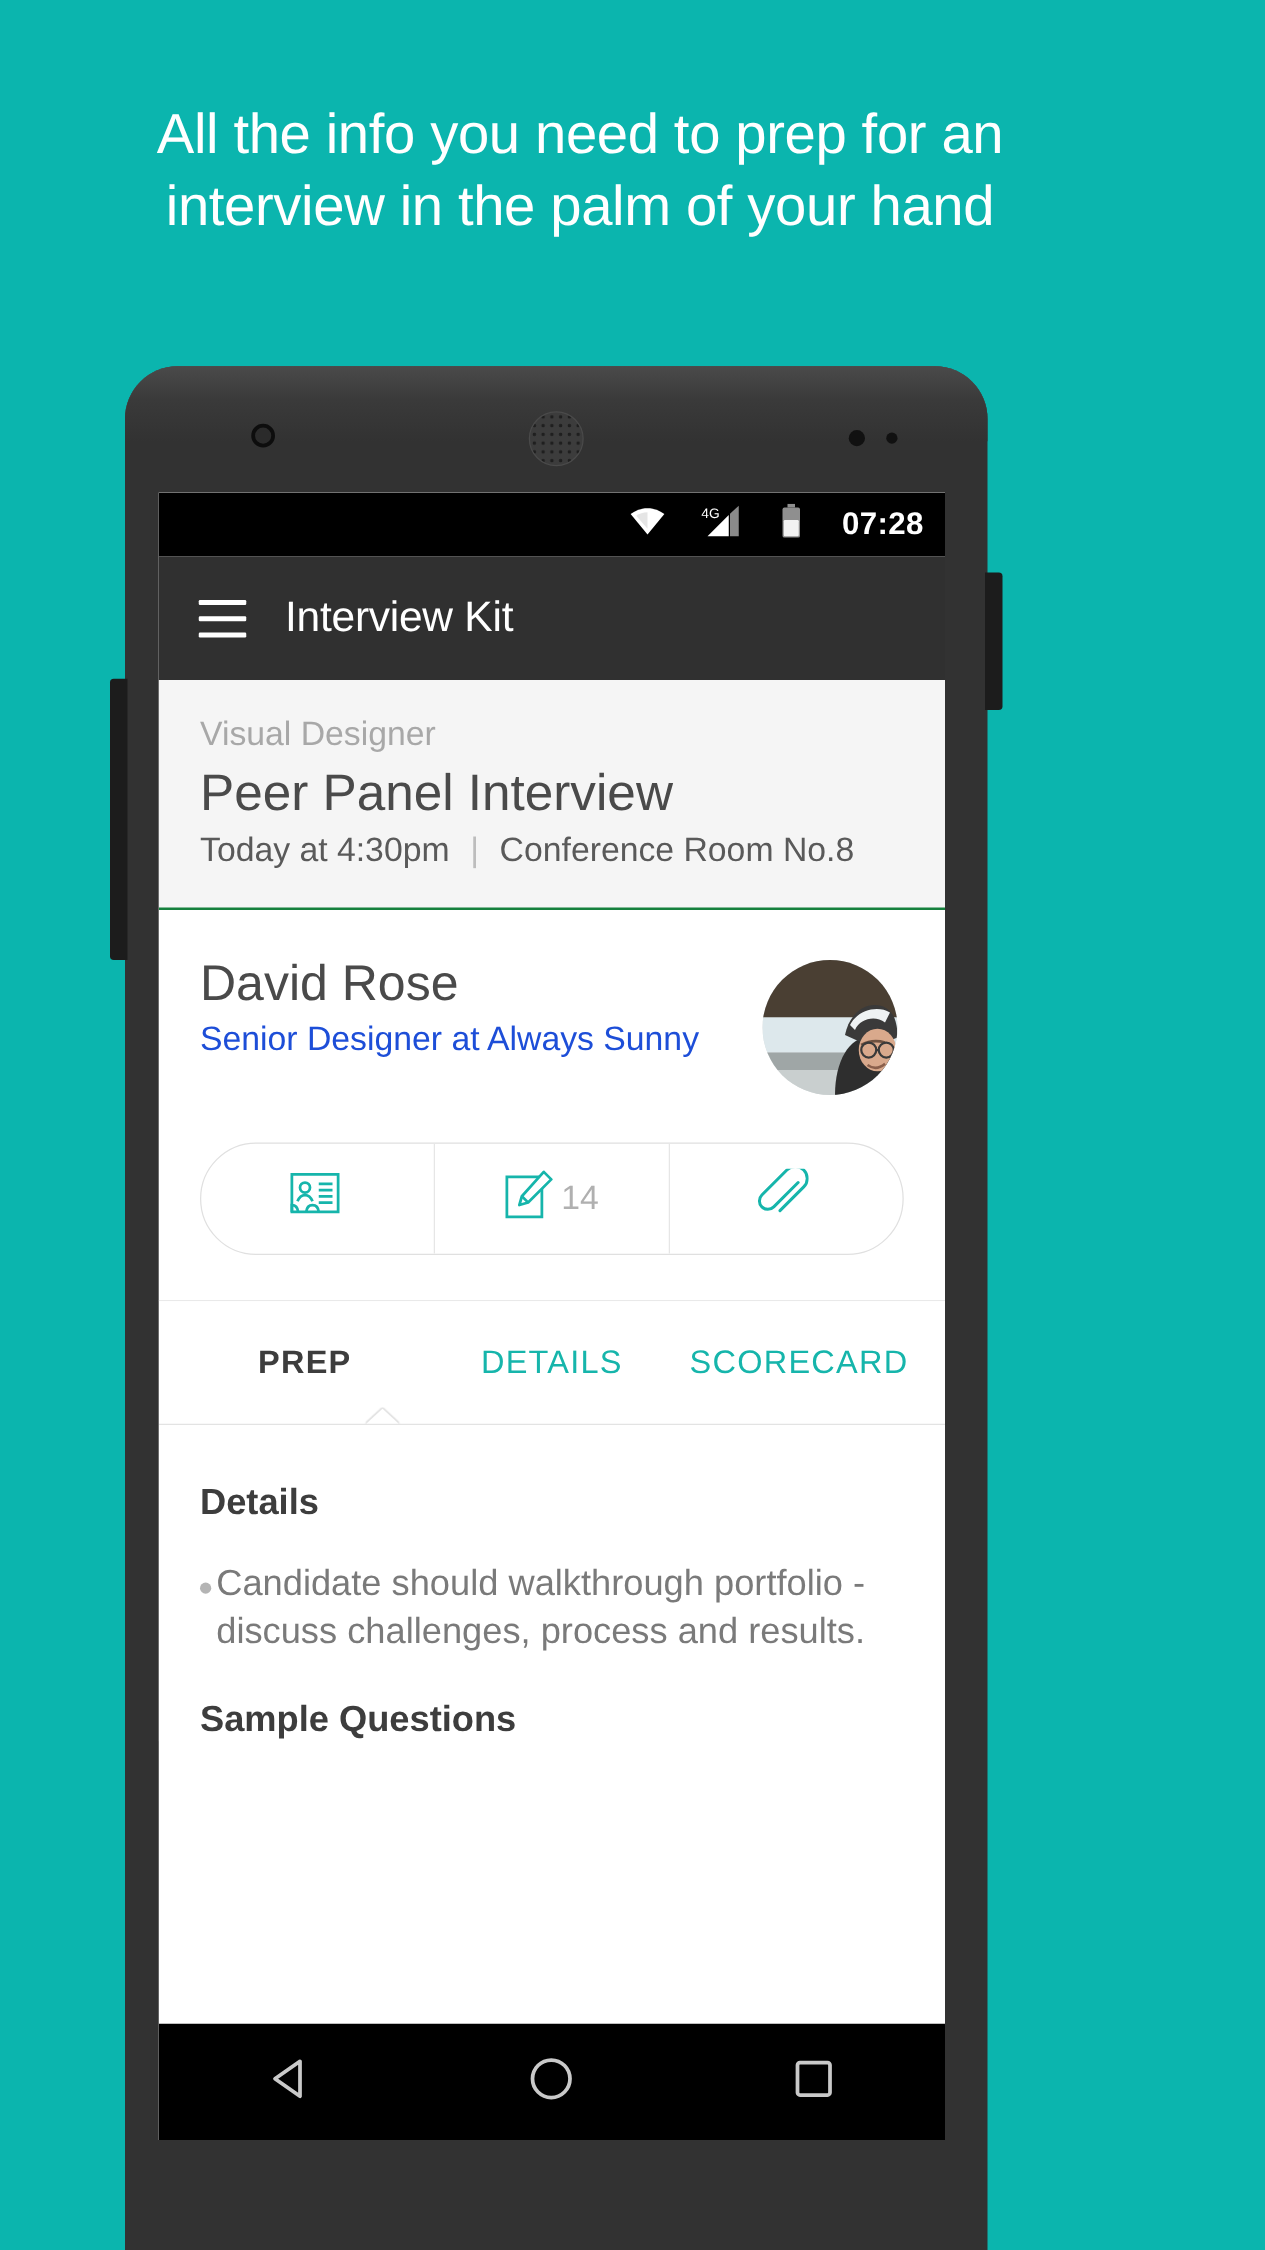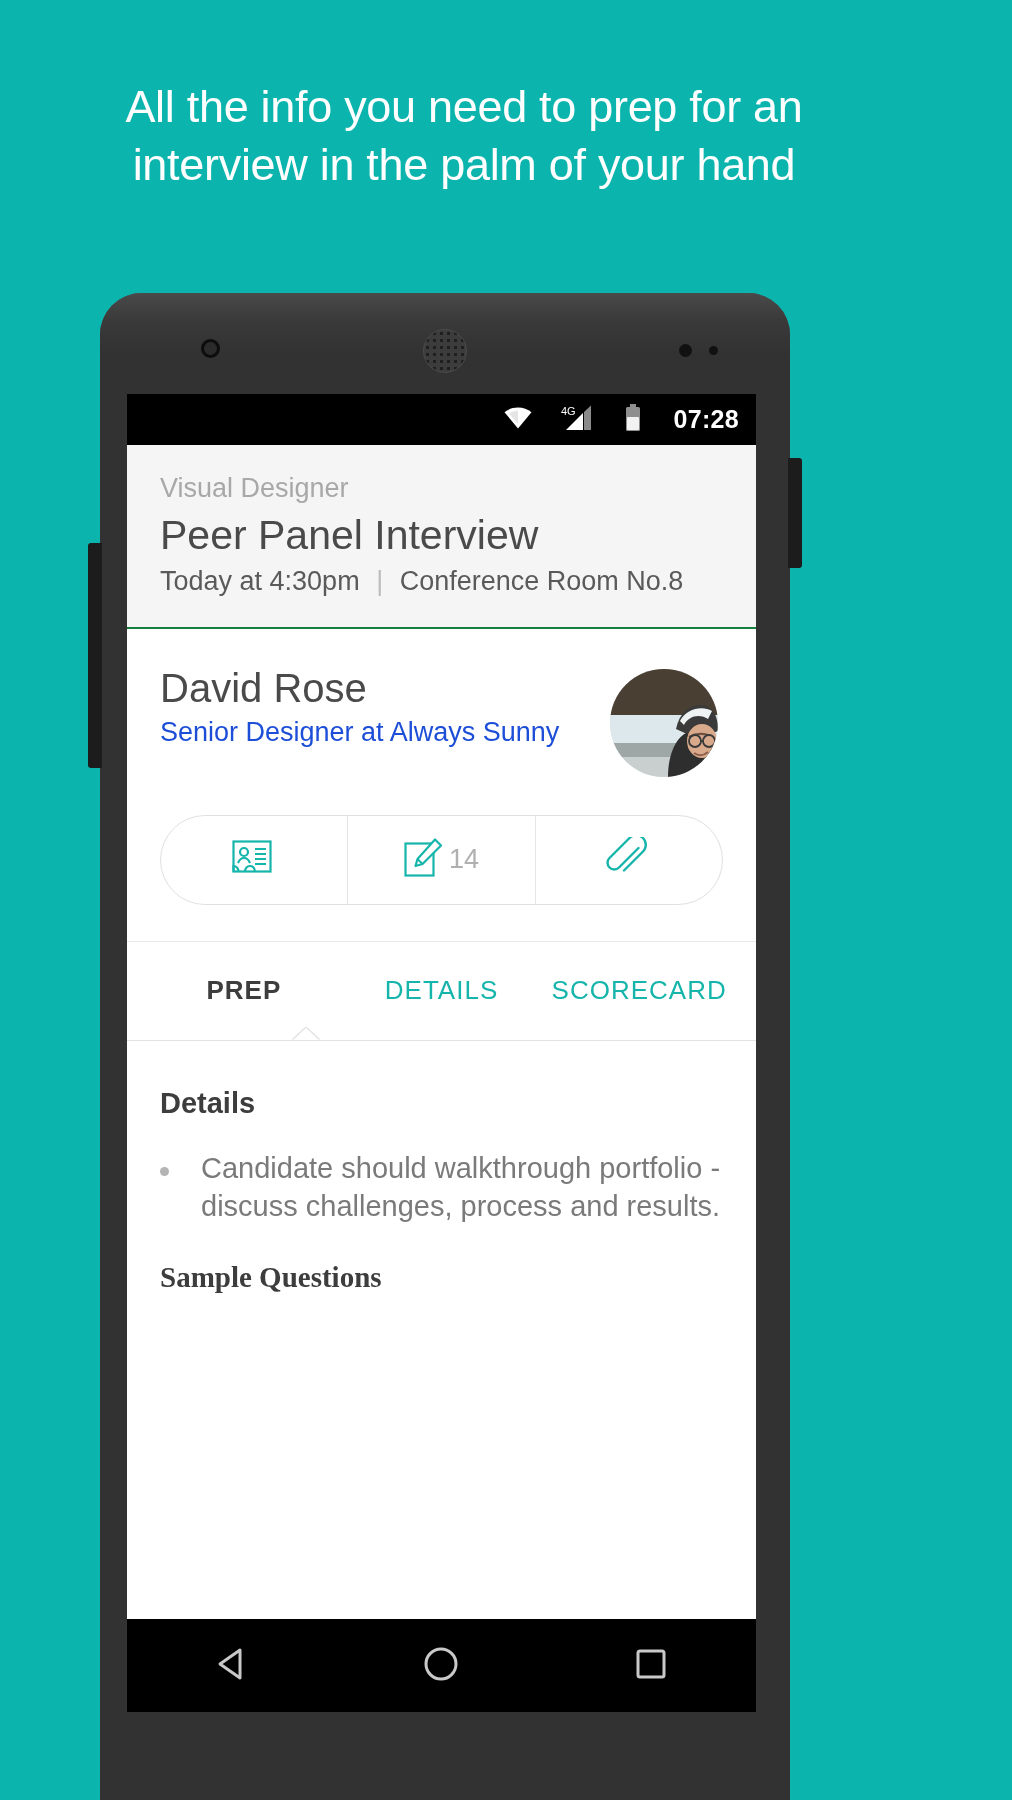--- a/index.html
+++ b/index.html
@@ -275,37 +275,37 @@
   }
   .section-title {
     color: #3d3d3d;
     font-size: 29px;
     font-weight: 700;
     margin-bottom: 30px;
   }
   .bullet-list { list-style: none; }
   .bullet {
     display: flex;
-    gap: 32px;
+    gap: 4px;
     margin-bottom: 31px;
   }
   .bullet-dot {
     flex: none;
     width: 9px; height: 9px;
     border-radius: 50%;
     background: #b4b4b4;
     margin-top: 17px;
   }
   .bullet-text {
     color: #7a7a7a;
     font-size: 29px;
     line-height: 1.30;
     font-weight: 400;
   }
-  .section-title.second { margin-top: 36px; margin-bottom: 0; font-family: Liberation Serif, serif; }
+  .section-title.second { margin-top: 36px; margin-bottom: 0; }
 
   
   .navbar {
     position: absolute;
     left: 0; bottom: 0;
     width: 629px;
     height: 93px;
     background: #000000;
     display: flex;
     align-items: center;
@@ -345,20 +345,28 @@
       <span class="sb-icon">
         <svg width="18" height="28" viewBox="0 0 18 28">
           <rect x="6" y="0" width="6" height="3" fill="#8f8f8f"></rect>
           <rect x="2" y="3" width="14" height="24" rx="1.5" fill="#8f8f8f"></rect>
           <rect x="3" y="13" width="12" height="13" rx="1" fill="#f2f2f2"></rect>
         </svg>
       </span>
       <span class="sb-time">07:28</span>
     </div>
 
+    <div class="appbar">
+      <div class="hamburger">
+        <span></span>
+          <span></span>
+          <span></span>
+      </div>
+      <div class="appbar-title">Interview Kit</div>
+    </div>
 
     <div class="interview-header">
       <div class="ih-role">Visual Designer</div>
       <div class="ih-title">Peer Panel Interview</div>
       <div class="ih-meta">
         <span>Today at 4:30pm</span>
         <span class="ih-sep">|</span>
         <span>Conference Room No.8</span>
       </div>
     </div>

